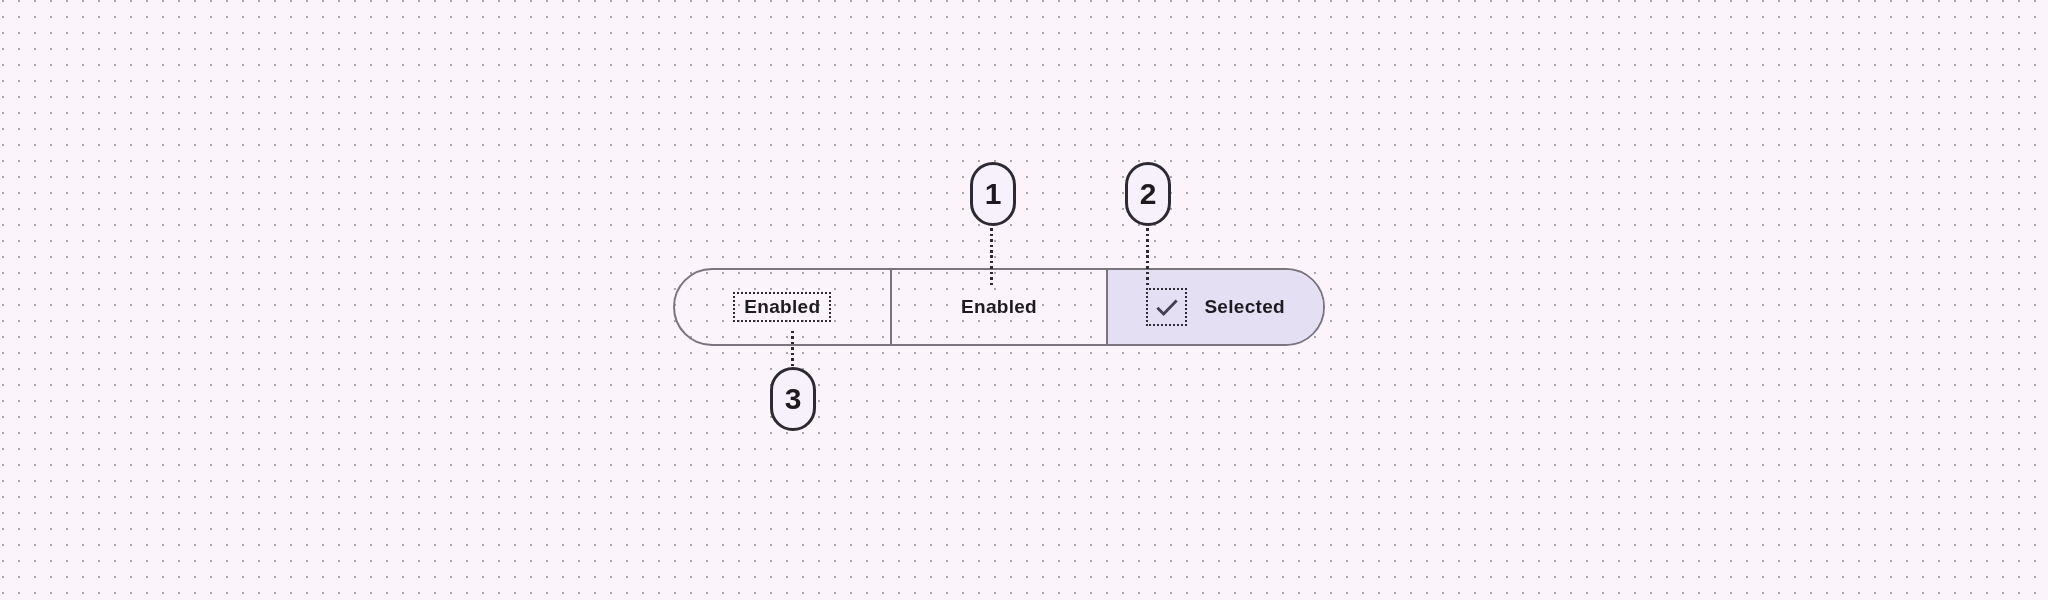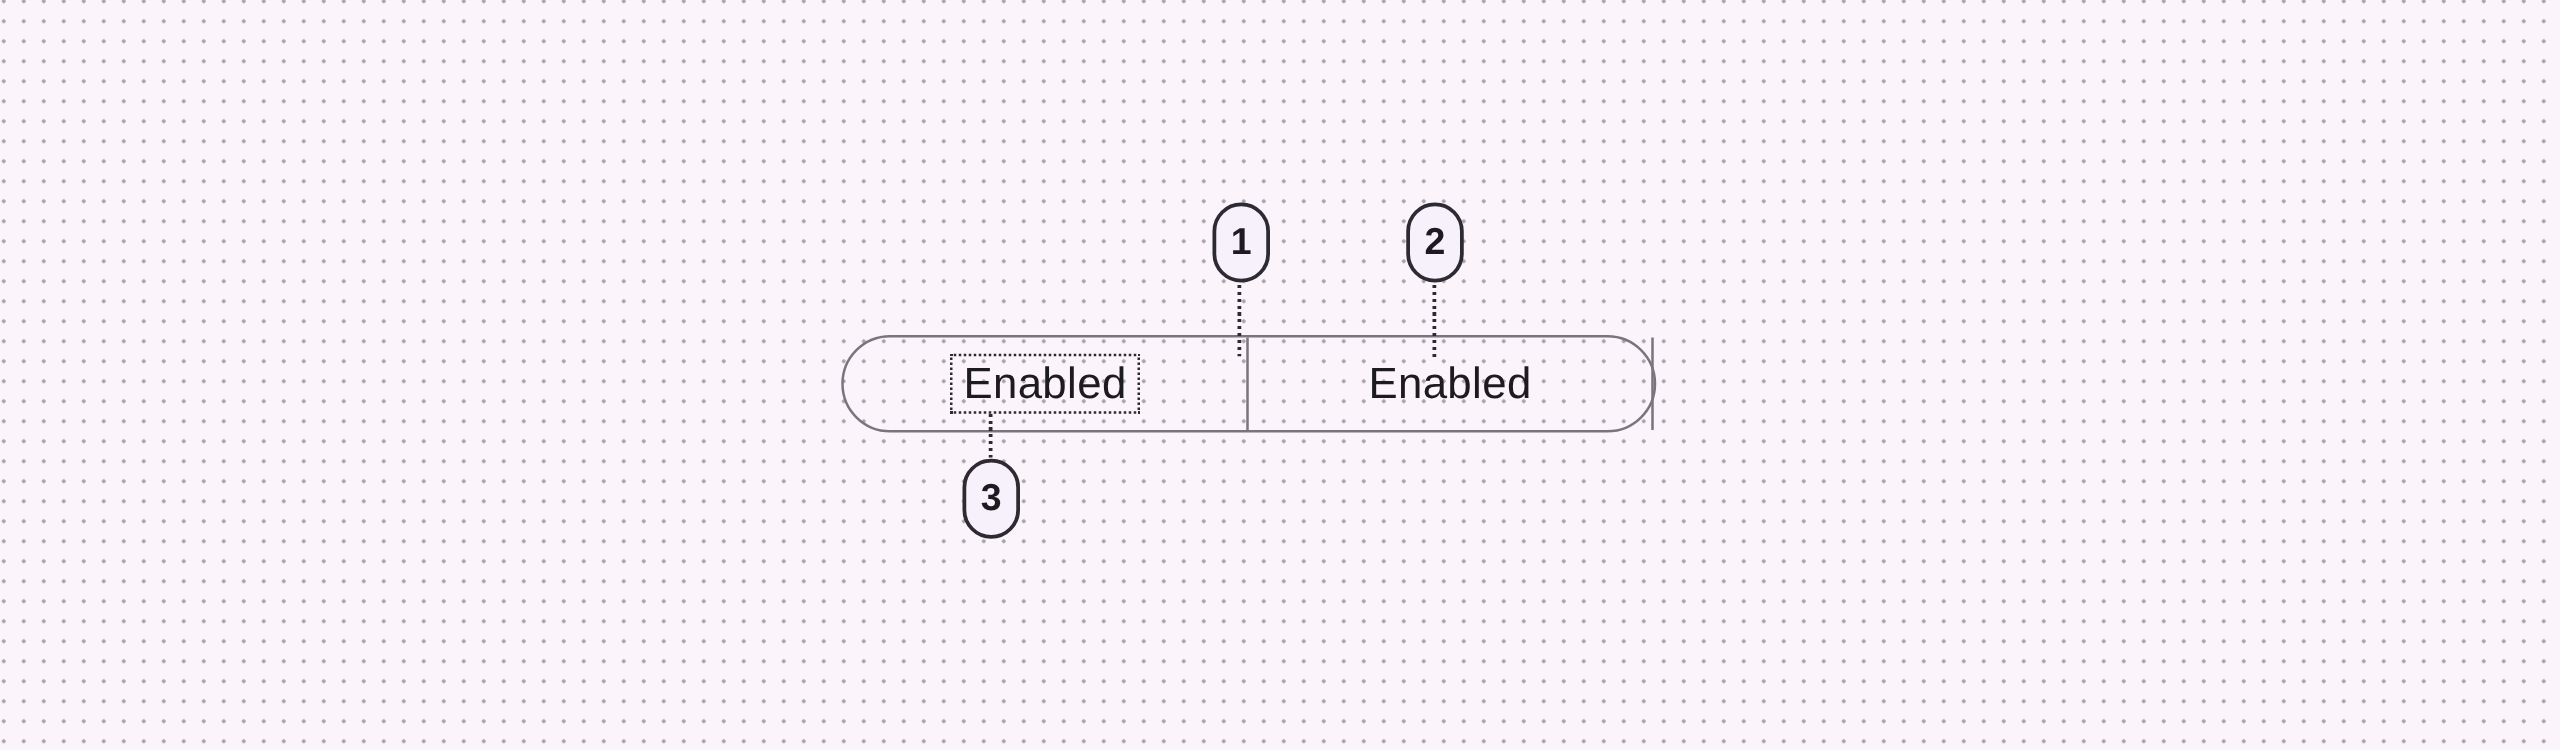--- a/index.html
+++ b/index.html
@@ -28,22 +28,22 @@
   .segment {
     flex: 1 1 0;
     display: flex;
     align-items: center;
     justify-content: center;
     box-sizing: border-box;
     cursor: pointer;
   }
   .segment.divider { border-right: 2px solid #79747E; }
   .segment .seg-label {
-    font-size: 35px;
-    font-weight: 400;
+    font-size: 19px;
+    font-weight: 700;
     letter-spacing: 0.3px;
     color: #1D1B20;
     white-space: nowrap;
   }
   .segment.selected {
     background: #E5DFF4;
     border-radius: 0 37px 37px 0;
     gap: 17px;
   }
 
@@ -102,20 +102,28 @@
     <div class="segment divider">
       <span class="anno-box label-anno">
         <span class="seg-label">Enabled</span>
       </span>
     </div>
 
     <div class="segment divider">
       <span class="seg-label">Enabled</span>
     </div>
 
+    <div class="segment selected">
+      <span class="anno-box check-anno">
+        <svg width="30" height="30" viewBox="0 0 24 24" aria-hidden="true">
+          <path d="M4.3 12.6 L9.3 17.6 L19.7 6.8" fill="none" stroke="#453F52" stroke-width="2.3"></path>
+        </svg>
+      </span>
+      <span class="seg-label">Selected</span>
+    </div>
 
   </div>
 
   <div class="leader leader-1"></div>
   <div class="leader leader-2"></div>
   <div class="leader leader-3"></div>
 
   <div class="badge badge-1">
     <span>1</span>
   </div>

